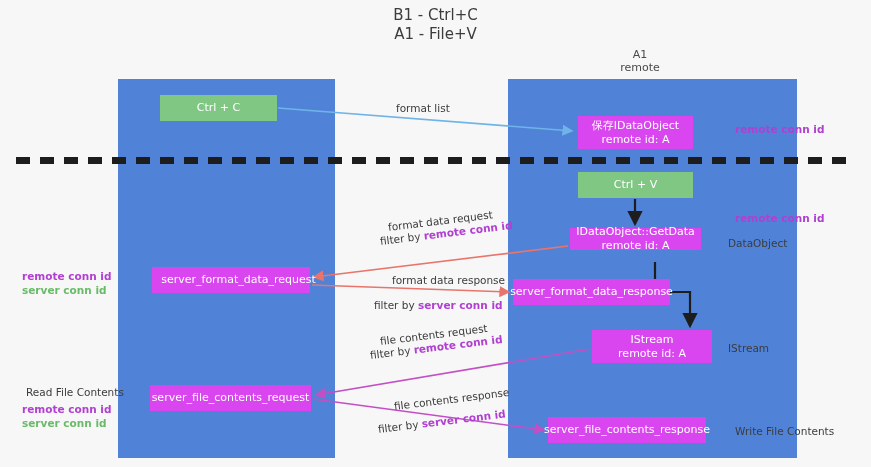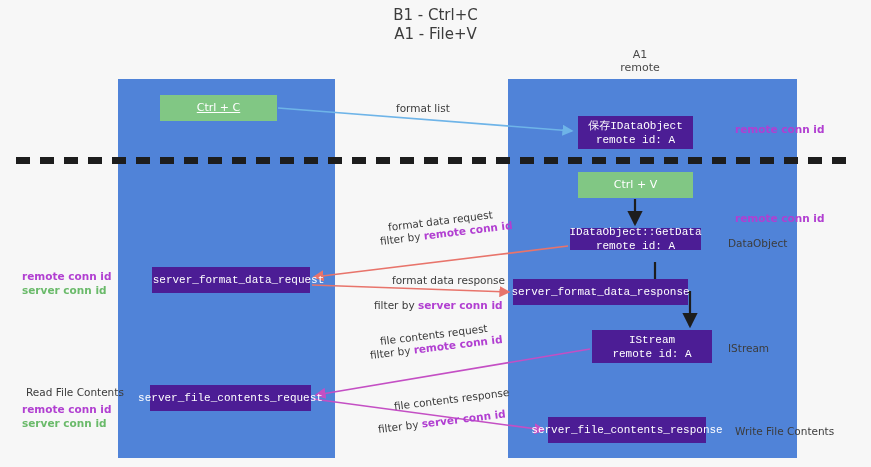--- a/index.html
+++ b/index.html
@@ -46,28 +46,28 @@
   
   .node{
     box-sizing:border-box;
     display:flex;flex-direction:column;
     align-items:center;justify-content:center;
     color:#ffffff;font-size:11px;line-height:14px;
     text-align:center;white-space:pre;
     padding:2px 4px;
   }
   .green{background:#81c784;}
-  .orange{background:#4c1d95;font-family:Liberation Mono, monospace;}
-
-  #n-ctrlc{left:160px;top:95px;width:117px;height:26px;text-decoration:underline;}
+  .orange{background:#d946ef;}
+
+  #n-ctrlc{left:160px;top:95px;width:117px;height:26px;}
   #n-save{left:578px;top:116px;width:115px;height:33px;}
   #n-ctrlv{left:578px;top:172px;width:115px;height:26px;}
   #n-getdata{left:570px;top:228px;width:131px;height:22px;}
   #n-sfdreq{left:152px;top:267px;width:158px;height:26px;padding-left:19px;}
-  #n-sfdresp{left:513px;top:279px;width:175px;height:26px;}
+  #n-sfdresp{left:513px;top:279px;width:157px;height:26px;}
   #n-istream{left:592px;top:330px;width:120px;height:33px;}
   #n-sfcreq{left:150px;top:385px;width:161px;height:26px;}
   #n-sfcresp{left:548px;top:417px;width:158px;height:26px;}
 
   
   .ann{font-size:10.5px;line-height:14px;white-space:pre;}
   .ann.bold{font-weight:bold;}
   .purple{color:#b13fd1;}
   .green-t{color:#6aba6a;}
   .grey-t{color:#3c3c3c;}

